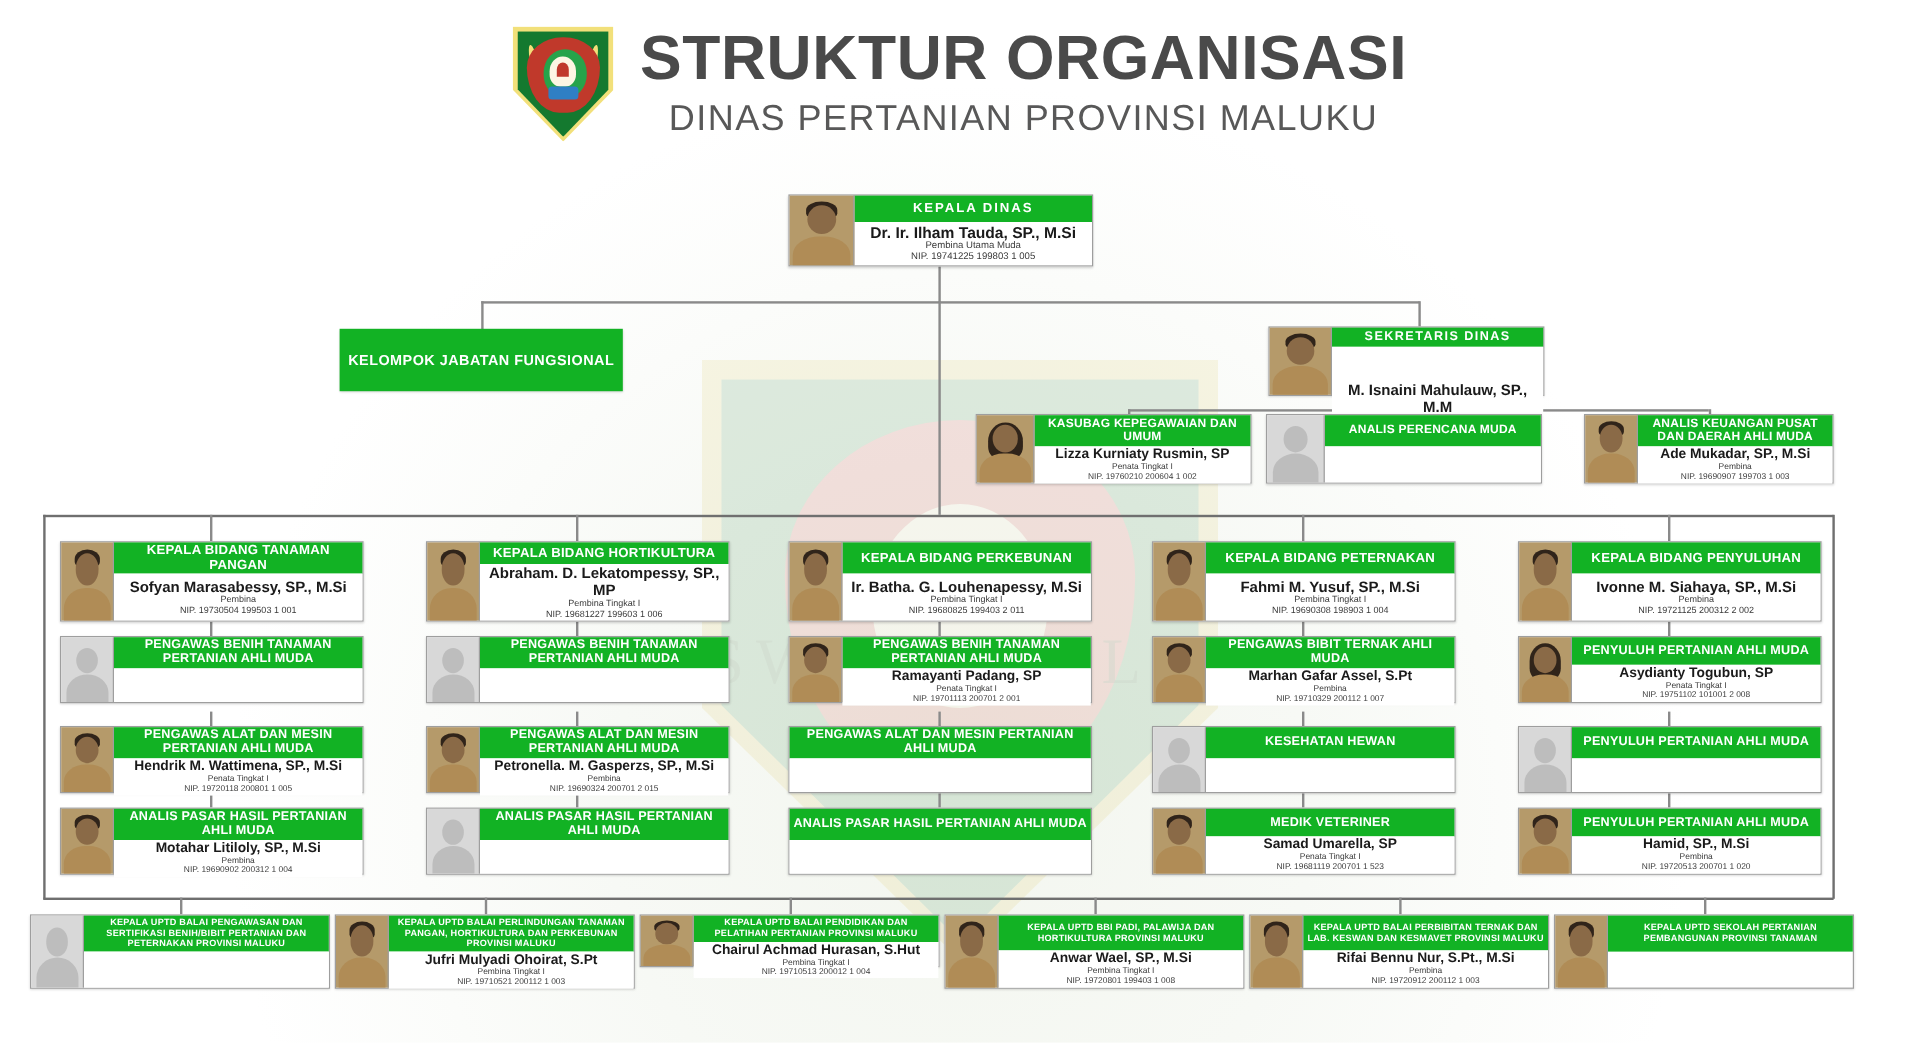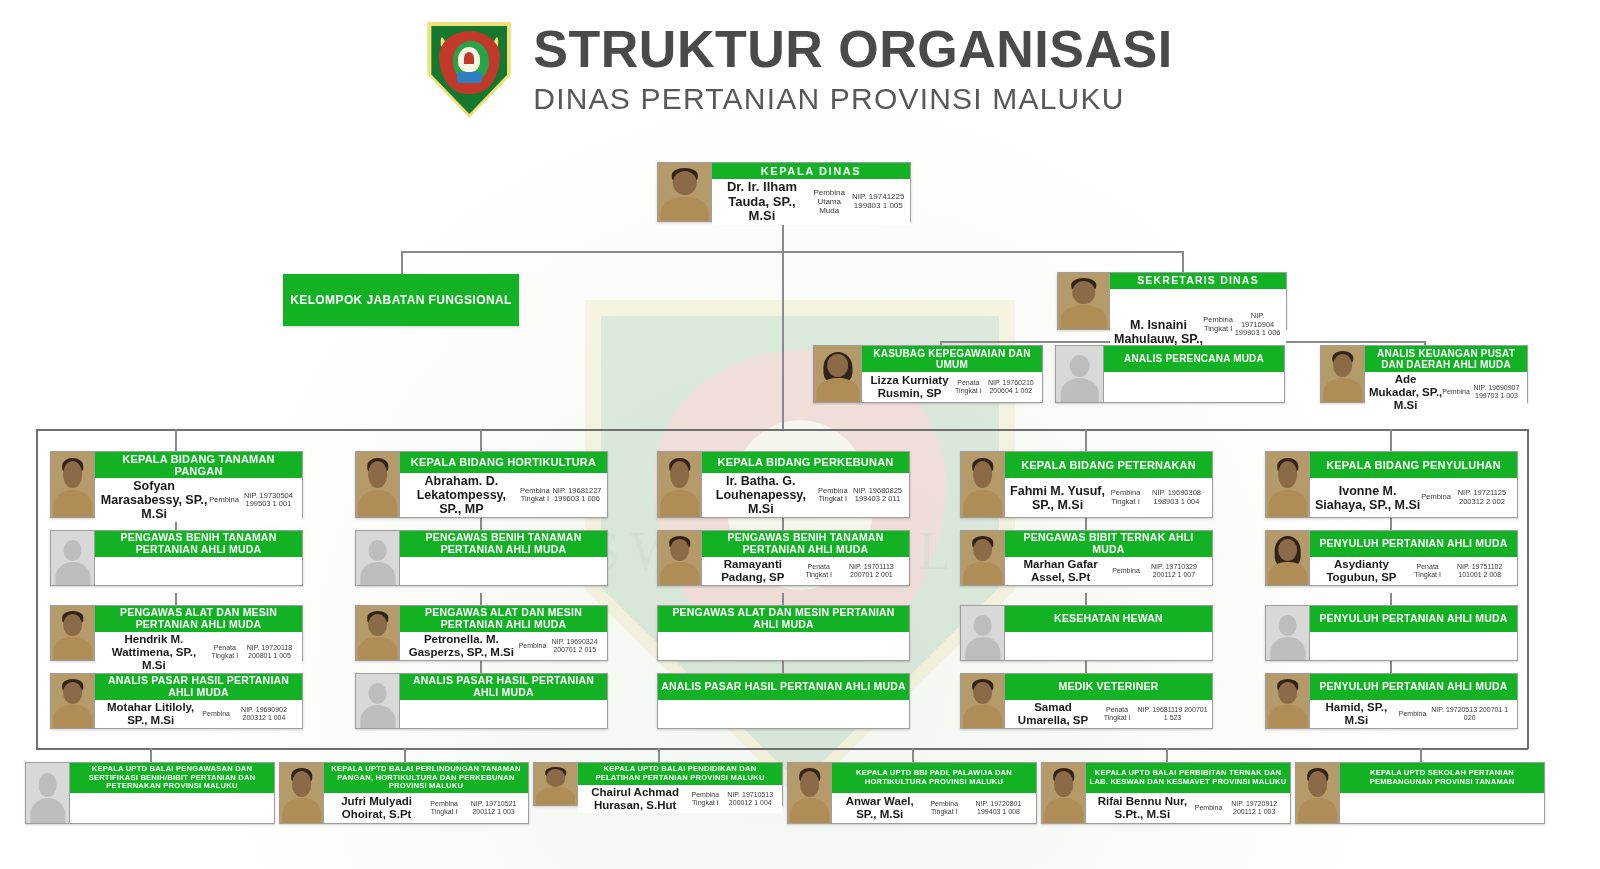--- a/index.html
+++ b/index.html
@@ -47,21 +47,21 @@
   }
   .wm-text {
     position: absolute; left: 50%; top: 520px; transform: translateX(-50%);
     font-size: 54px; letter-spacing: 10px; color: #cfd8cc; opacity: .45;
     font-family: "Liberation Serif", serif; white-space: nowrap;
   }
 
   
   .header {
     position: absolute; left: 0; top: 22px; width: 1600px;
-    display: flex; align-items: center; justify-content: center; gap: 22px;
+    display: flex; align-items: center; justify-content: center; gap: 22px; text-align: center;
   }
   .crest { position: relative; width: 84px; height: 96px; flex: none; }
   .crest .c-out {
     position: absolute; inset: 0; background: #f2e07a;
     clip-path: polygon(50% 0%, 100% 0%, 100% 55%, 50% 100%, 0% 55%, 0% 0%);
   }
   .crest .c-mid {
     position: absolute; inset: 4px; background: #14792f;
     clip-path: polygon(50% 0%, 100% 0%, 100% 55%, 50% 100%, 0% 55%, 0% 0%);
   }
@@ -151,21 +151,21 @@
     color: #ffffff;
     font-weight: bold;
     text-align: center;
     display: flex; align-items: center; justify-content: center;
     line-height: 1.12;
     padding: 2px 3px;
     letter-spacing: .2px;
   }
   .node .info {
     flex: 1; background: #ffffff; text-align: center;
-    display: flex; align-items: center; justify-content: center;
+    display: flex; flex-direction: column; align-items: center; justify-content: center;
     padding: 1px 4px;
   }
   .node .nm { font-weight: bold; color: #1a1a1a; line-height: 1.12; }
   .node .rk { color: #3a3a3a; line-height: 1.12; }
   .node .np { color: #3a3a3a; line-height: 1.12; }
 
   
   .n-top .bar { font-size: 11px; letter-spacing: 1.6px; }
   .n-top .nm { font-size: 13px; }
   .n-top .rk, .n-top .np { font-size: 8px; }

